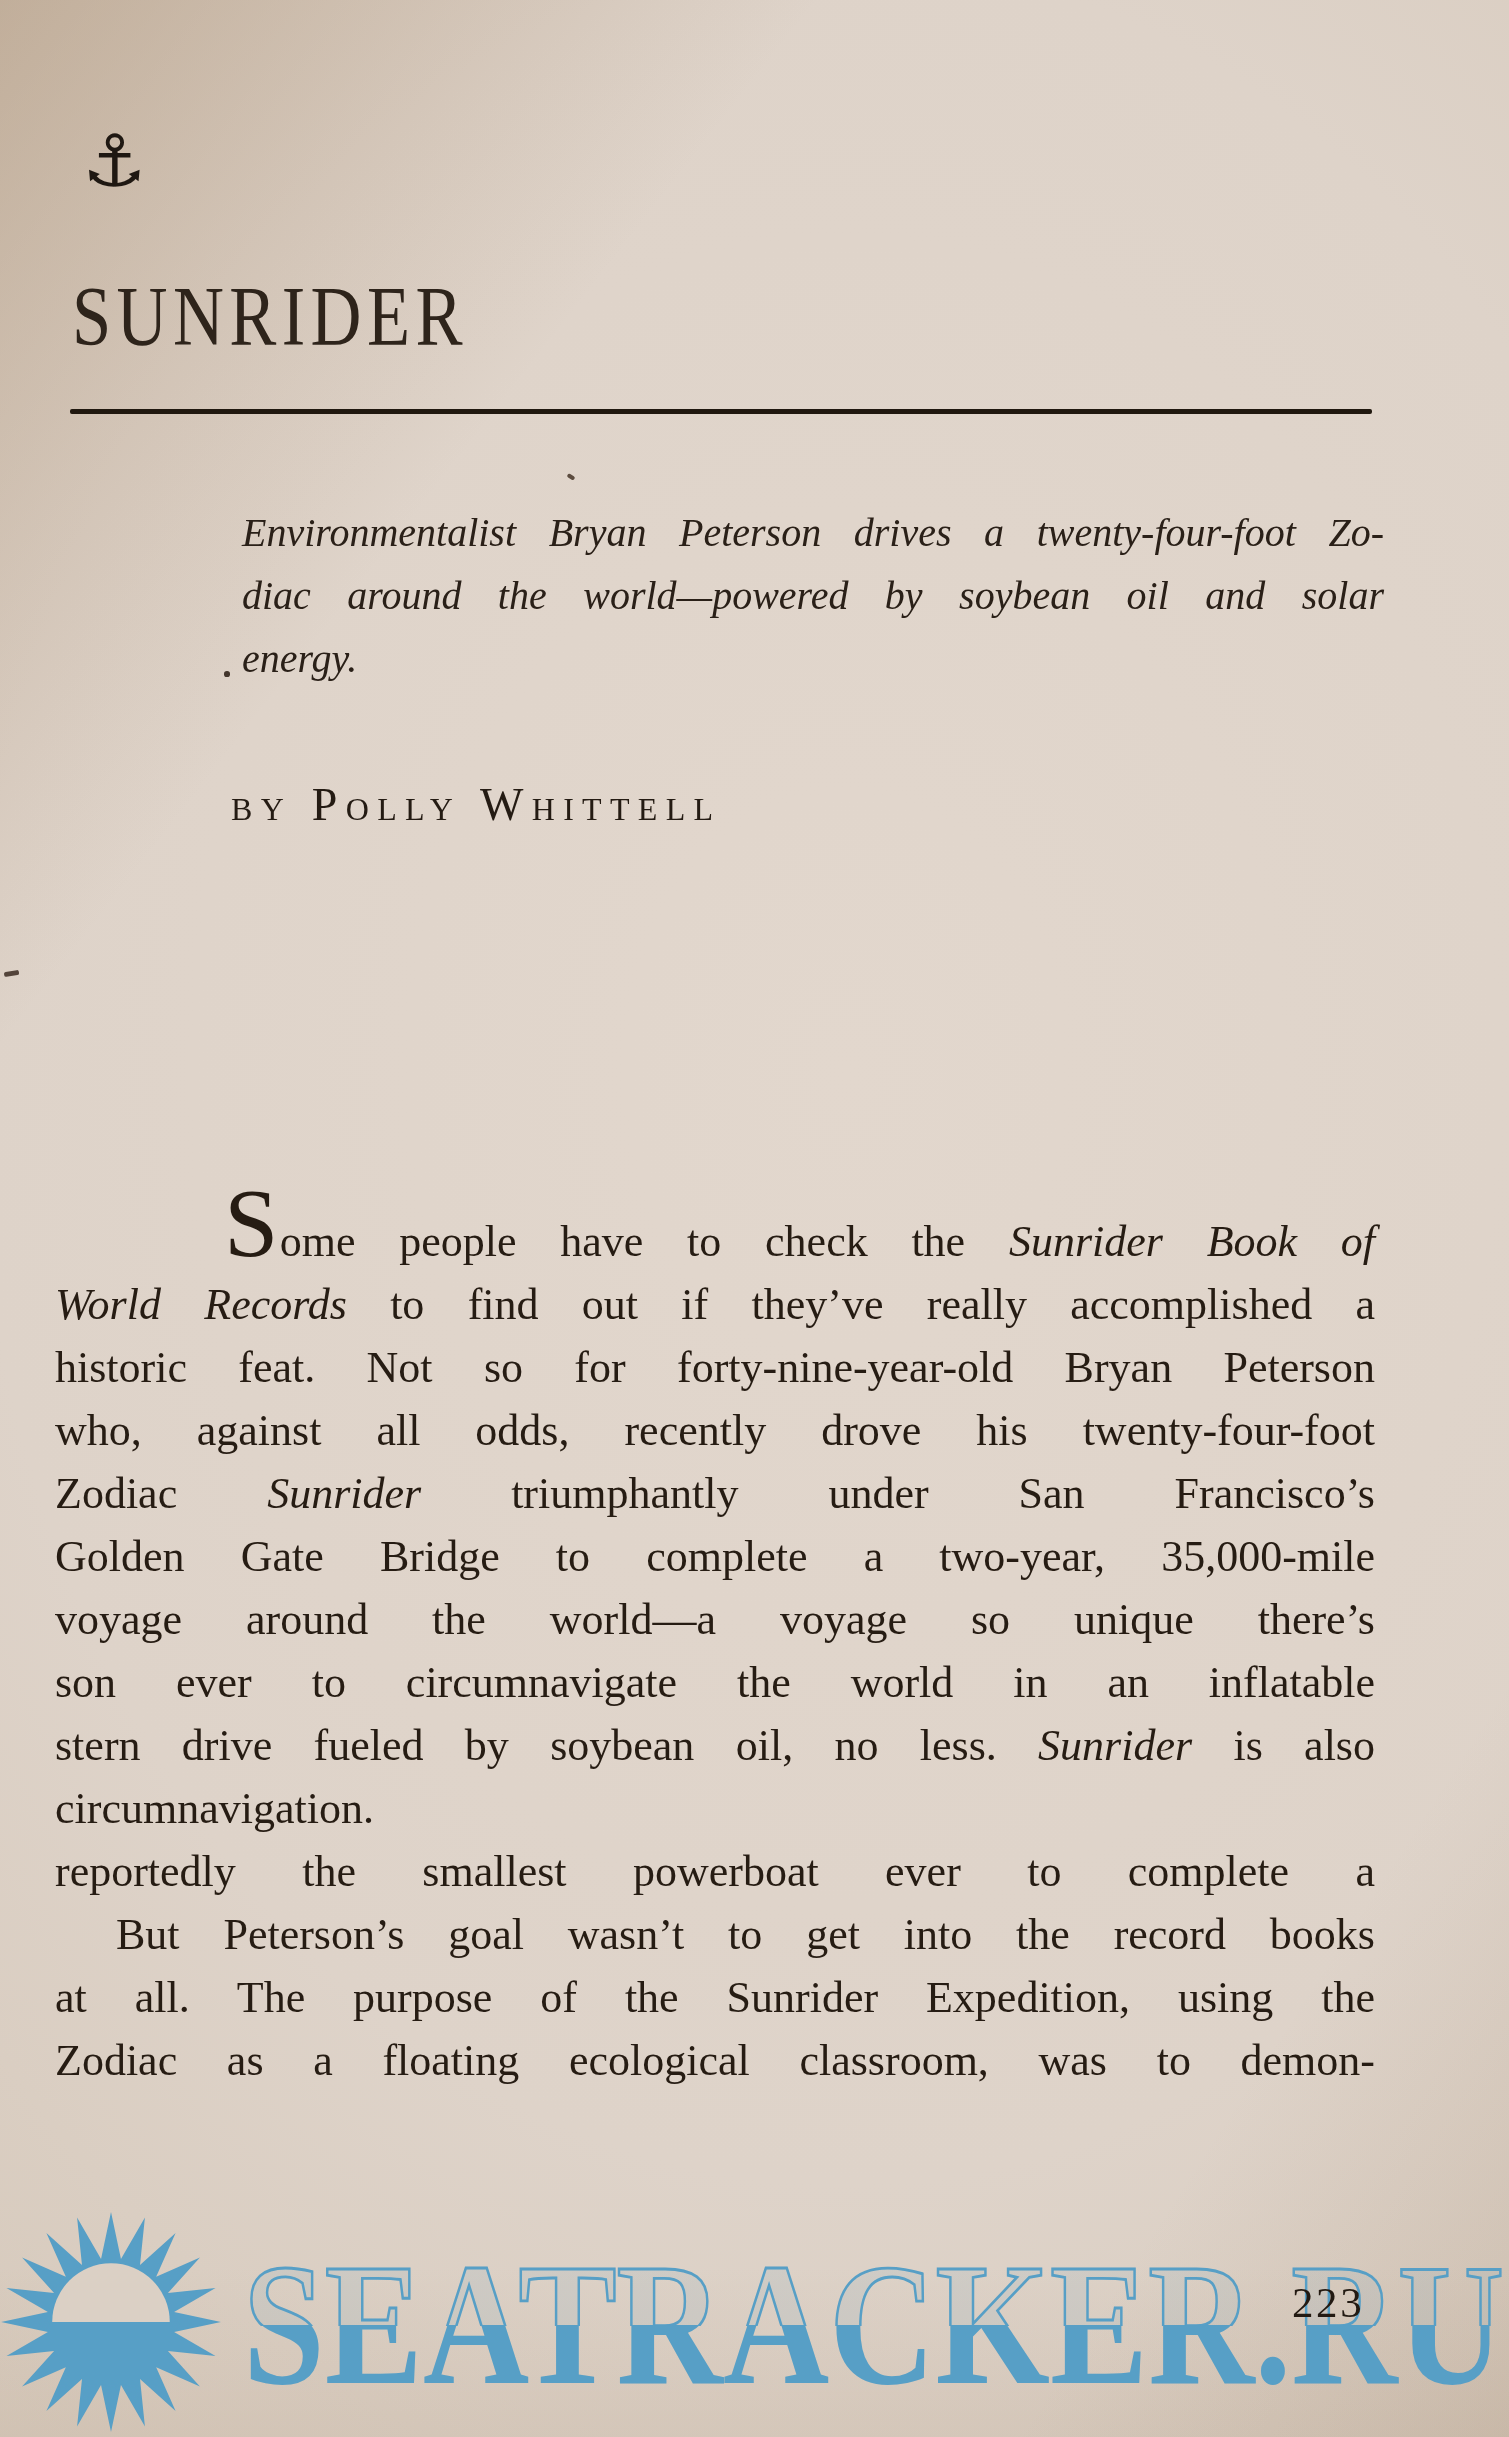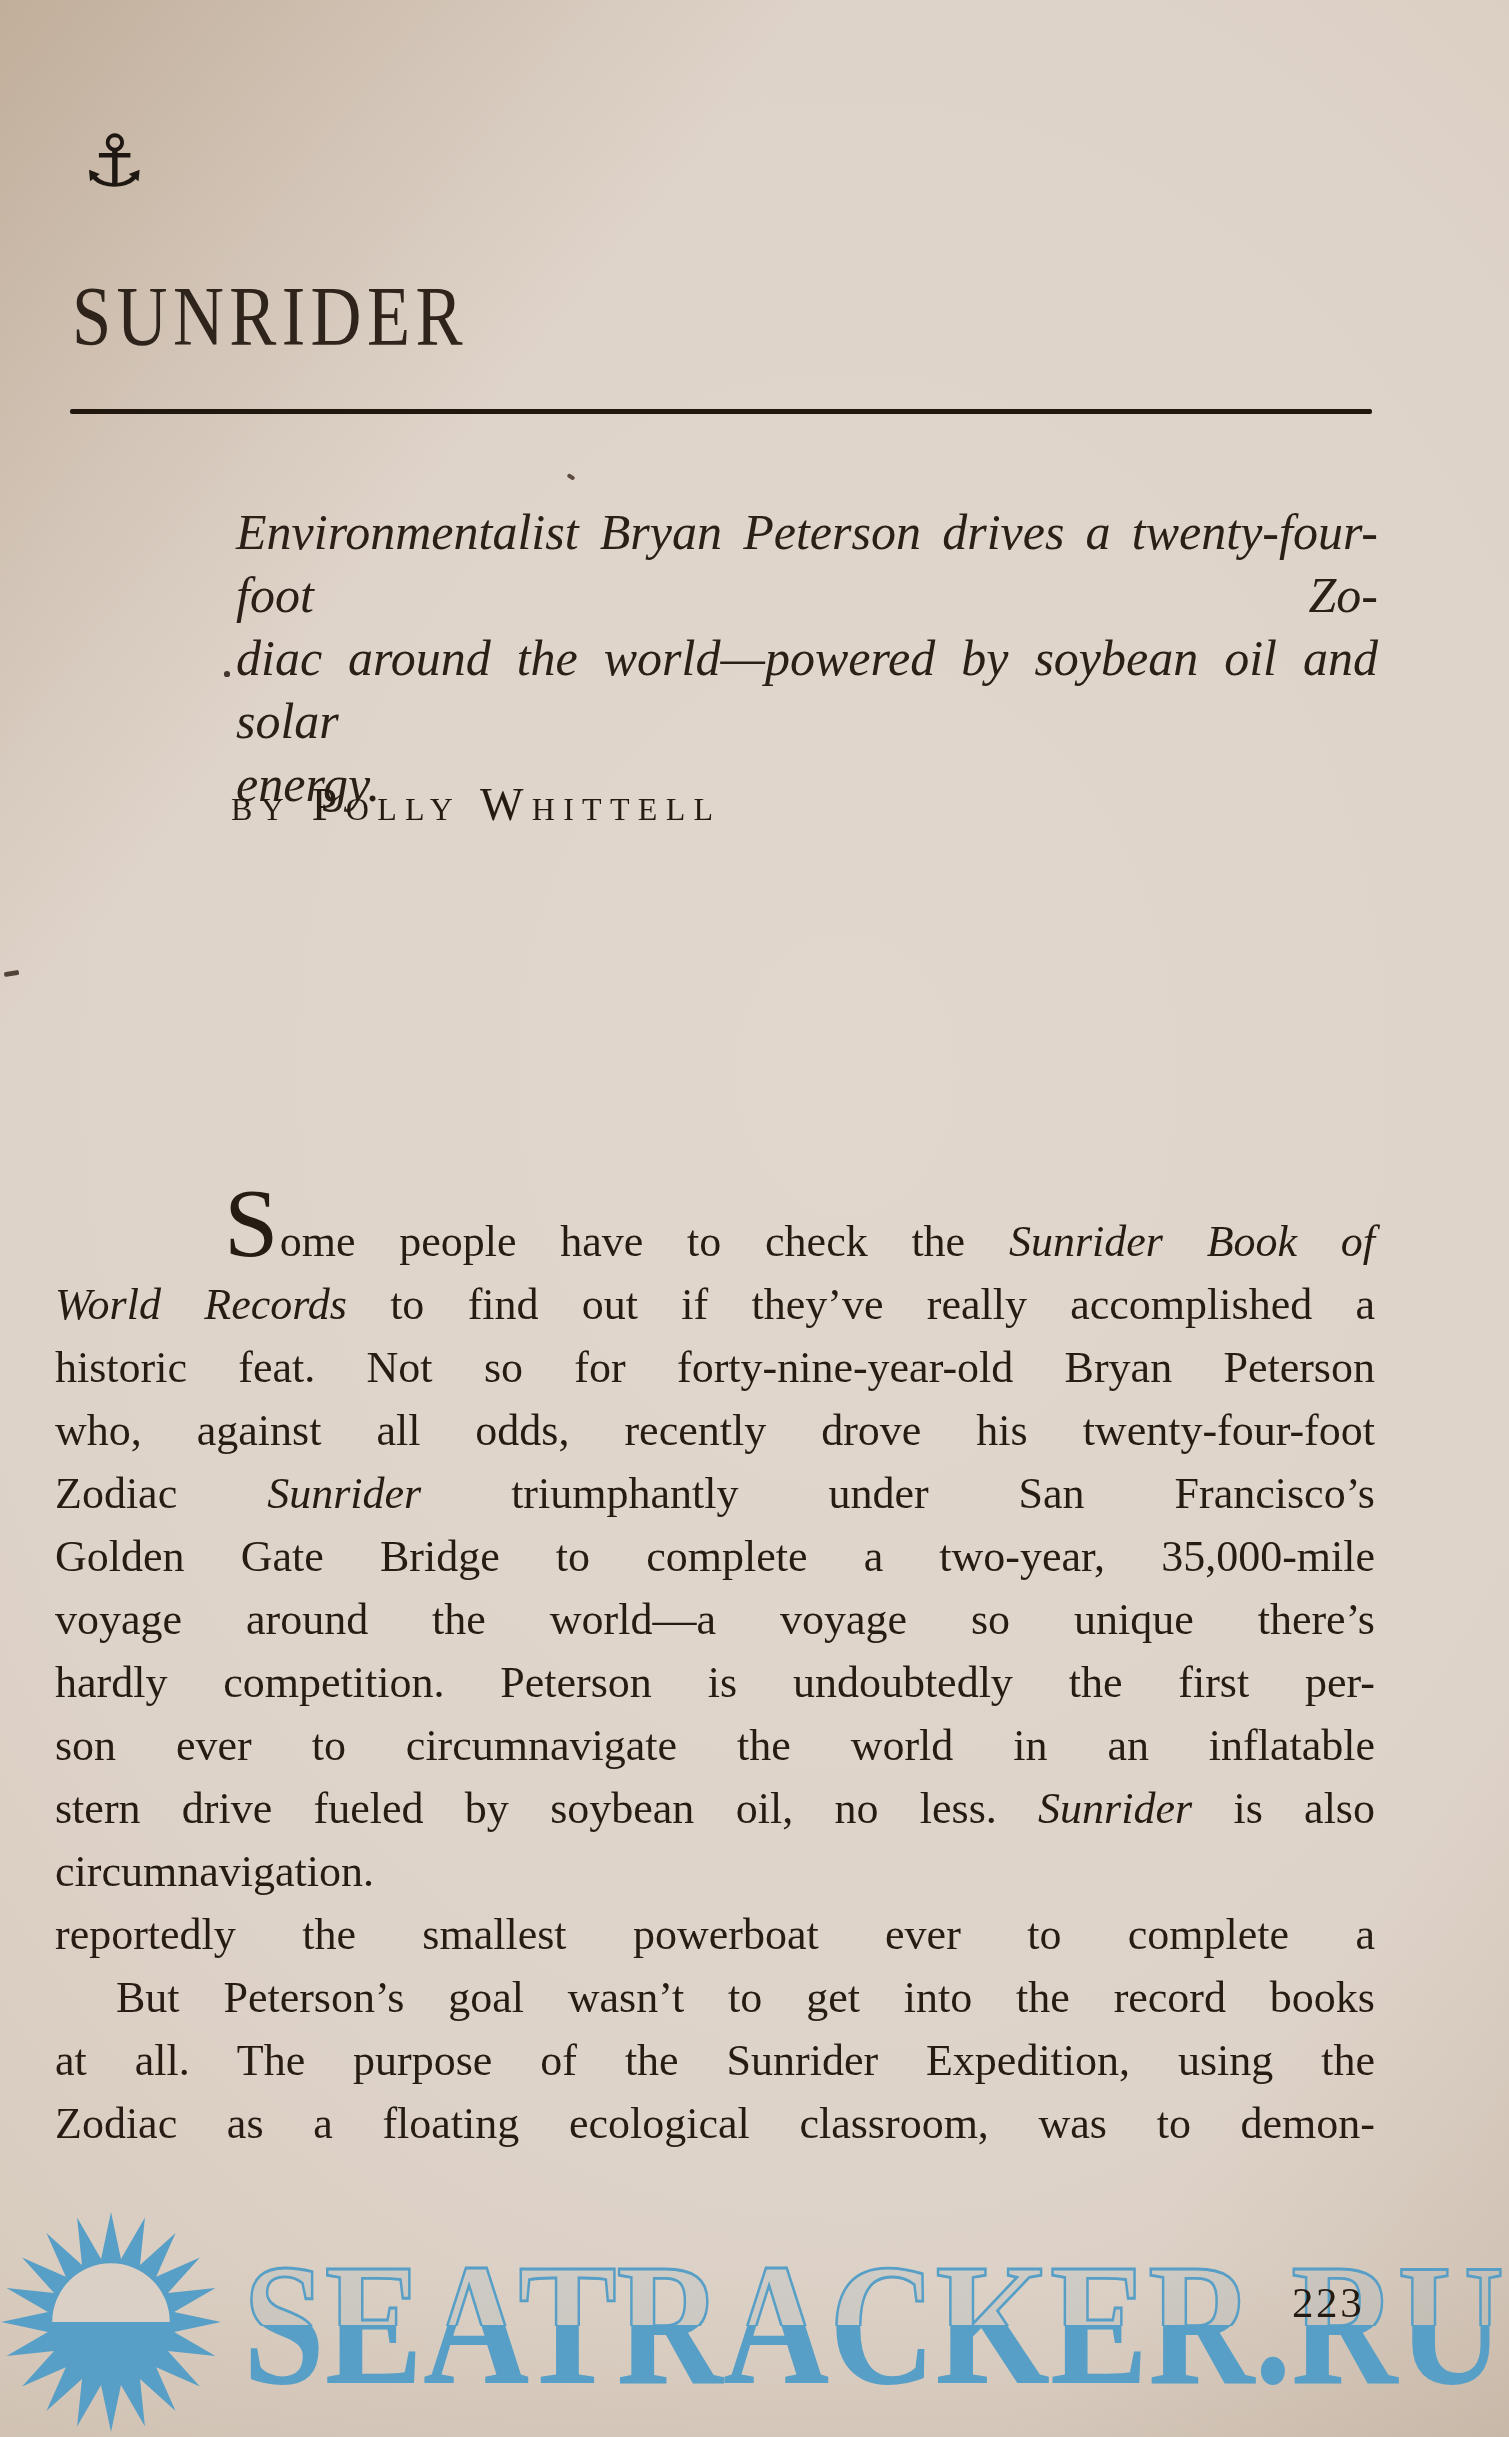--- a/index.html
+++ b/index.html
@@ -24,22 +24,22 @@
     position:absolute; left:72px; top:275px; margin:0;
     font-size:84px; font-weight:normal; letter-spacing:6.4px; line-height:1;
     color:#2e241b; transform:scaleX(.84); transform-origin:left top; white-space:nowrap;
   }
 
   .rule {
     position:absolute; left:70px; top:409px; width:1302px; height:4.5px;
     background:#20180f; border-radius:1.9px;
   }
 
-  .intro { position:absolute; left:236px; top:501px; width:1142px;
-    font-size:50px; font-style:italic; line-height:63px; color:#2a2018; }
+  .intro { position:absolute; left:242px; top:501px; width:1142px;
+    font-size:40px; font-style:italic; line-height:63px; color:#2a2018; }
   .intro .line { text-align:left; }
   .intro .line.just { text-align:justify; text-align-last:justify; }
 
   .byline {
     position:absolute; left:231px; top:747px; font-size:46px; line-height:51px;
     font-variant:small-caps; letter-spacing:8.3px; color:#241b13; white-space:nowrap;margin-top:32px;
   }
 
   .bodytext { position:absolute; left:55px; top:1210px; width:1320px;
     font-size:44px; line-height:63px; color:#261c13; }
@@ -100,21 +100,20 @@
   <div class="speck speck-b"></div>
 
   <div class="bodytext" id="bodytext">
       <div class="line just" style="text-indent: 169px;"><span class="dc">S</span><span>ome people have to check the </span><span class="it">Sunrider Book of</span></div>
       <div class="line just"><span class="it">World Records</span><span> to find out if they’ve really accomplished a</span></div>
       <div class="line just"><span>historic feat. Not so for forty-nine-year-old Bryan Peterson</span></div>
       <div class="line just"><span>who, against all odds, recently drove his twenty-four-foot</span></div>
       <div class="line just"><span>Zodiac </span><span class="it">Sunrider</span><span> triumphantly under San Francisco’s</span></div>
       <div class="line just"><span>Golden Gate Bridge to complete a two-year, 35,000-mile</span></div>
       <div class="line just"><span>voyage around the world—a voyage so unique there’s</span></div>
-      <div class="line just"><span>hardly competition. Peterson is undoubtedly the first per-</span></div>
       <div class="line just"><span>son ever to circumnavigate the world in an inflatable</span></div>
       <div class="line just"><span>stern drive fueled by soybean oil, no less. </span><span class="it">Sunrider</span><span> is also</span></div>
       <div class="line"><span>circumnavigation.</span></div>
       <div class="line just"><span>reportedly the smallest powerboat ever to complete a</span></div>
       <div class="line just" style="text-indent: 61px;"><span>But Peterson’s goal wasn’t to get into the record books</span></div>
       <div class="line just"><span>at all. The purpose of the Sunrider Expedition, using the</span></div>
       <div class="line just"><span>Zodiac as a floating ecological classroom, was to demon-</span></div>
     </div>
 
   <div class="pagenum">223</div>

